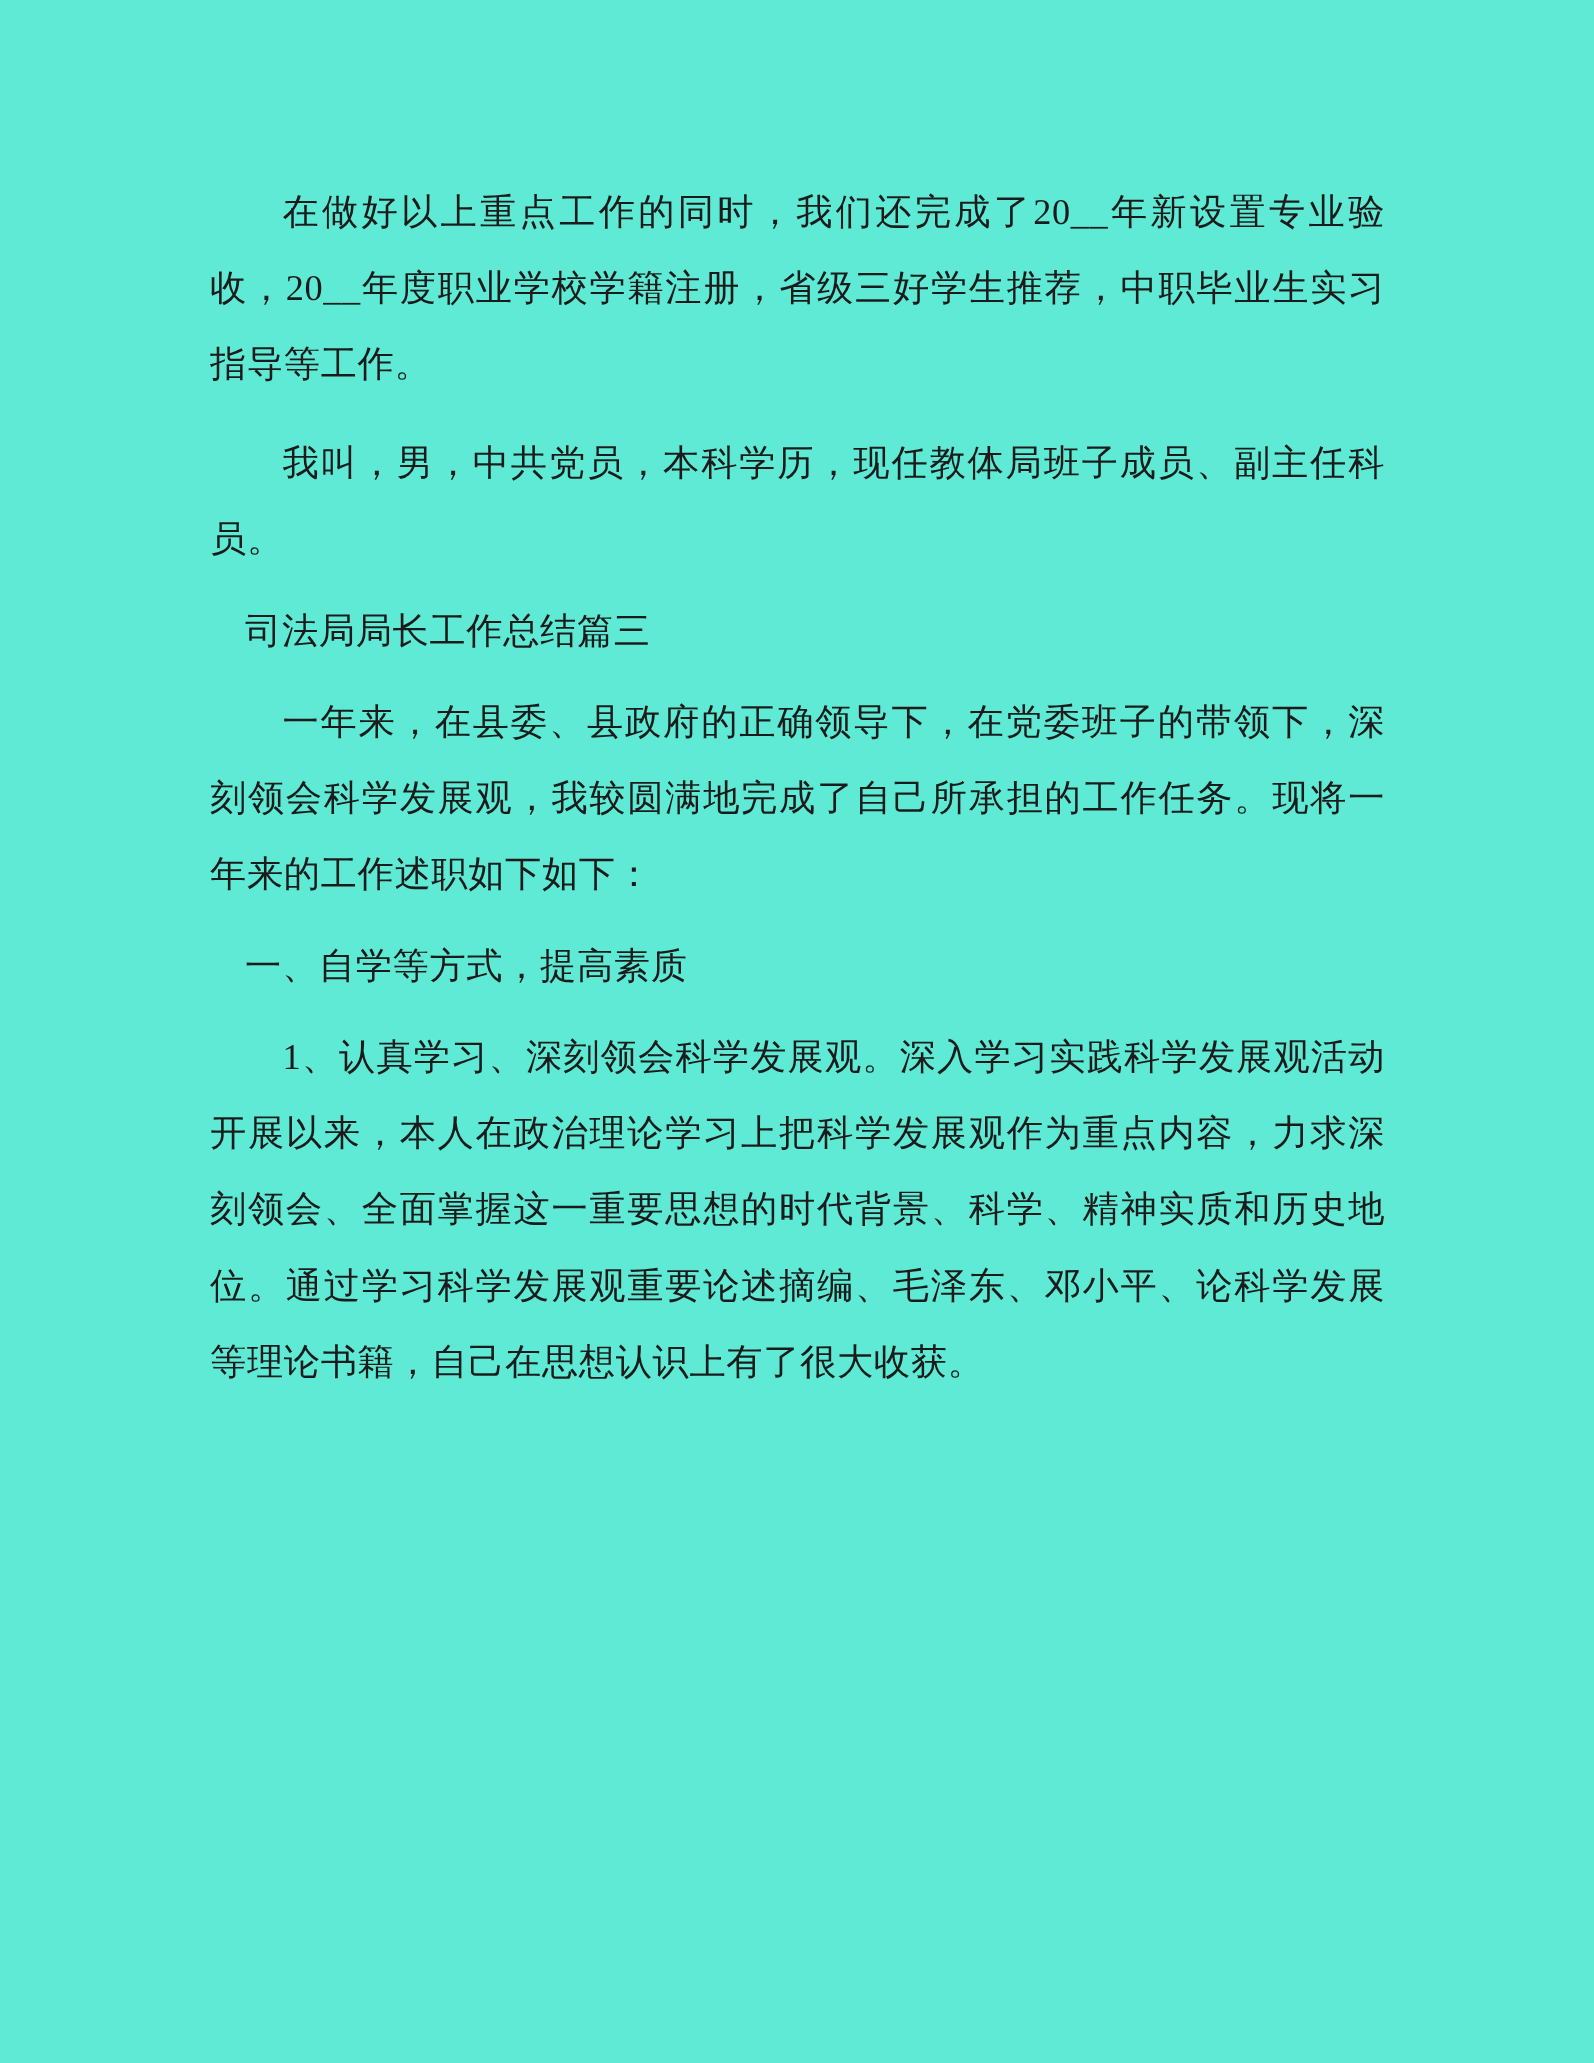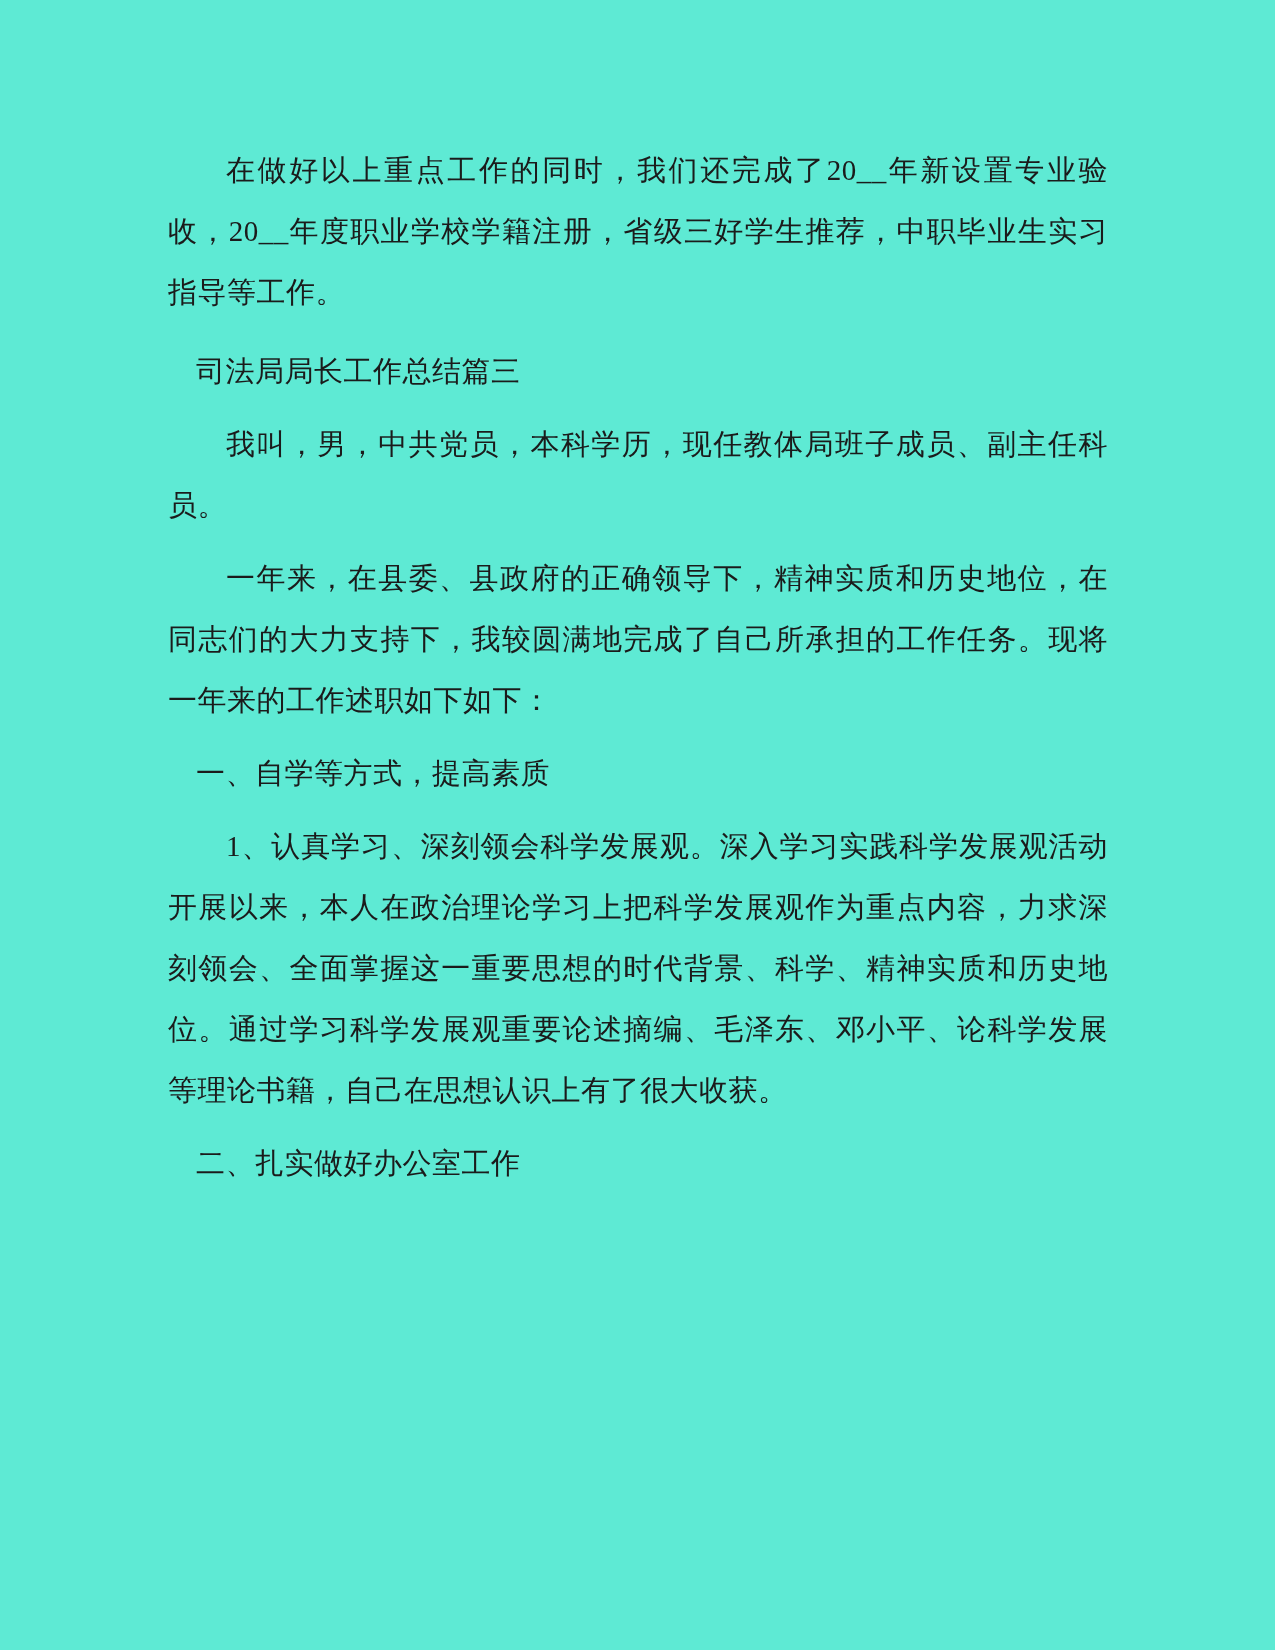--- a/index.html
+++ b/index.html
@@ -40,27 +40,26 @@
   .gap-med { margin-bottom: 18px; }
 </style>
 </head>
 <body>
 
 <div class="page">
   <div class="content">
 
     <p class="para gap-med">在做好以上重点工作的同时，我们还完成了20__年新设置专业验收，20__年度职业学校学籍注册，省级三好学生推荐，中职毕业生实习指导等工作。</p>
 
+    <p class="para gap-small">我叫，男，中共党员，本科学历，现任教体局班子成员、副主任科员。</p>
+
     <p class="para heading gap-small">司法局局长工作总结篇三</p>
 
-    <p class="para gap-small">我叫，男，中共党员，本科学历，现任教体局班子成员、副主任科员。</p>
-
-    <p class="para gap-small">一年来，在县委、县政府的正确领导下，精神实质和历史地位，在同志们的大力支持下，我较圆满地完成了自己所承担的工作任务。现将一年来的工作述职如下如下：</p>
+    <p class="para gap-small">一年来，在县委、县政府的正确领导下，在党委班子的带领下，深刻领会科学发展观，我较圆满地完成了自己所承担的工作任务。现将一年来的工作述职如下如下：</p>
 
     <p class="para heading gap-small">一、自学等方式，提高素质</p>
 
     <p class="para gap-small">1、认真学习、深刻领会科学发展观。深入学习实践科学发展观活动开展以来，本人在政治理论学习上把科学发展观作为重点内容，力求深刻领会、全面掌握这一重要思想的时代背景、科学、精神实质和历史地位。通过学习科学发展观重要论述摘编、毛泽东、邓小平、论科学发展等理论书籍，自己在思想认识上有了很大收获。</p>
 
 
-    <p class="para heading">二、扎实做好办公室工作</p>
 
   </div>
 </div>
 
 </body></html>

